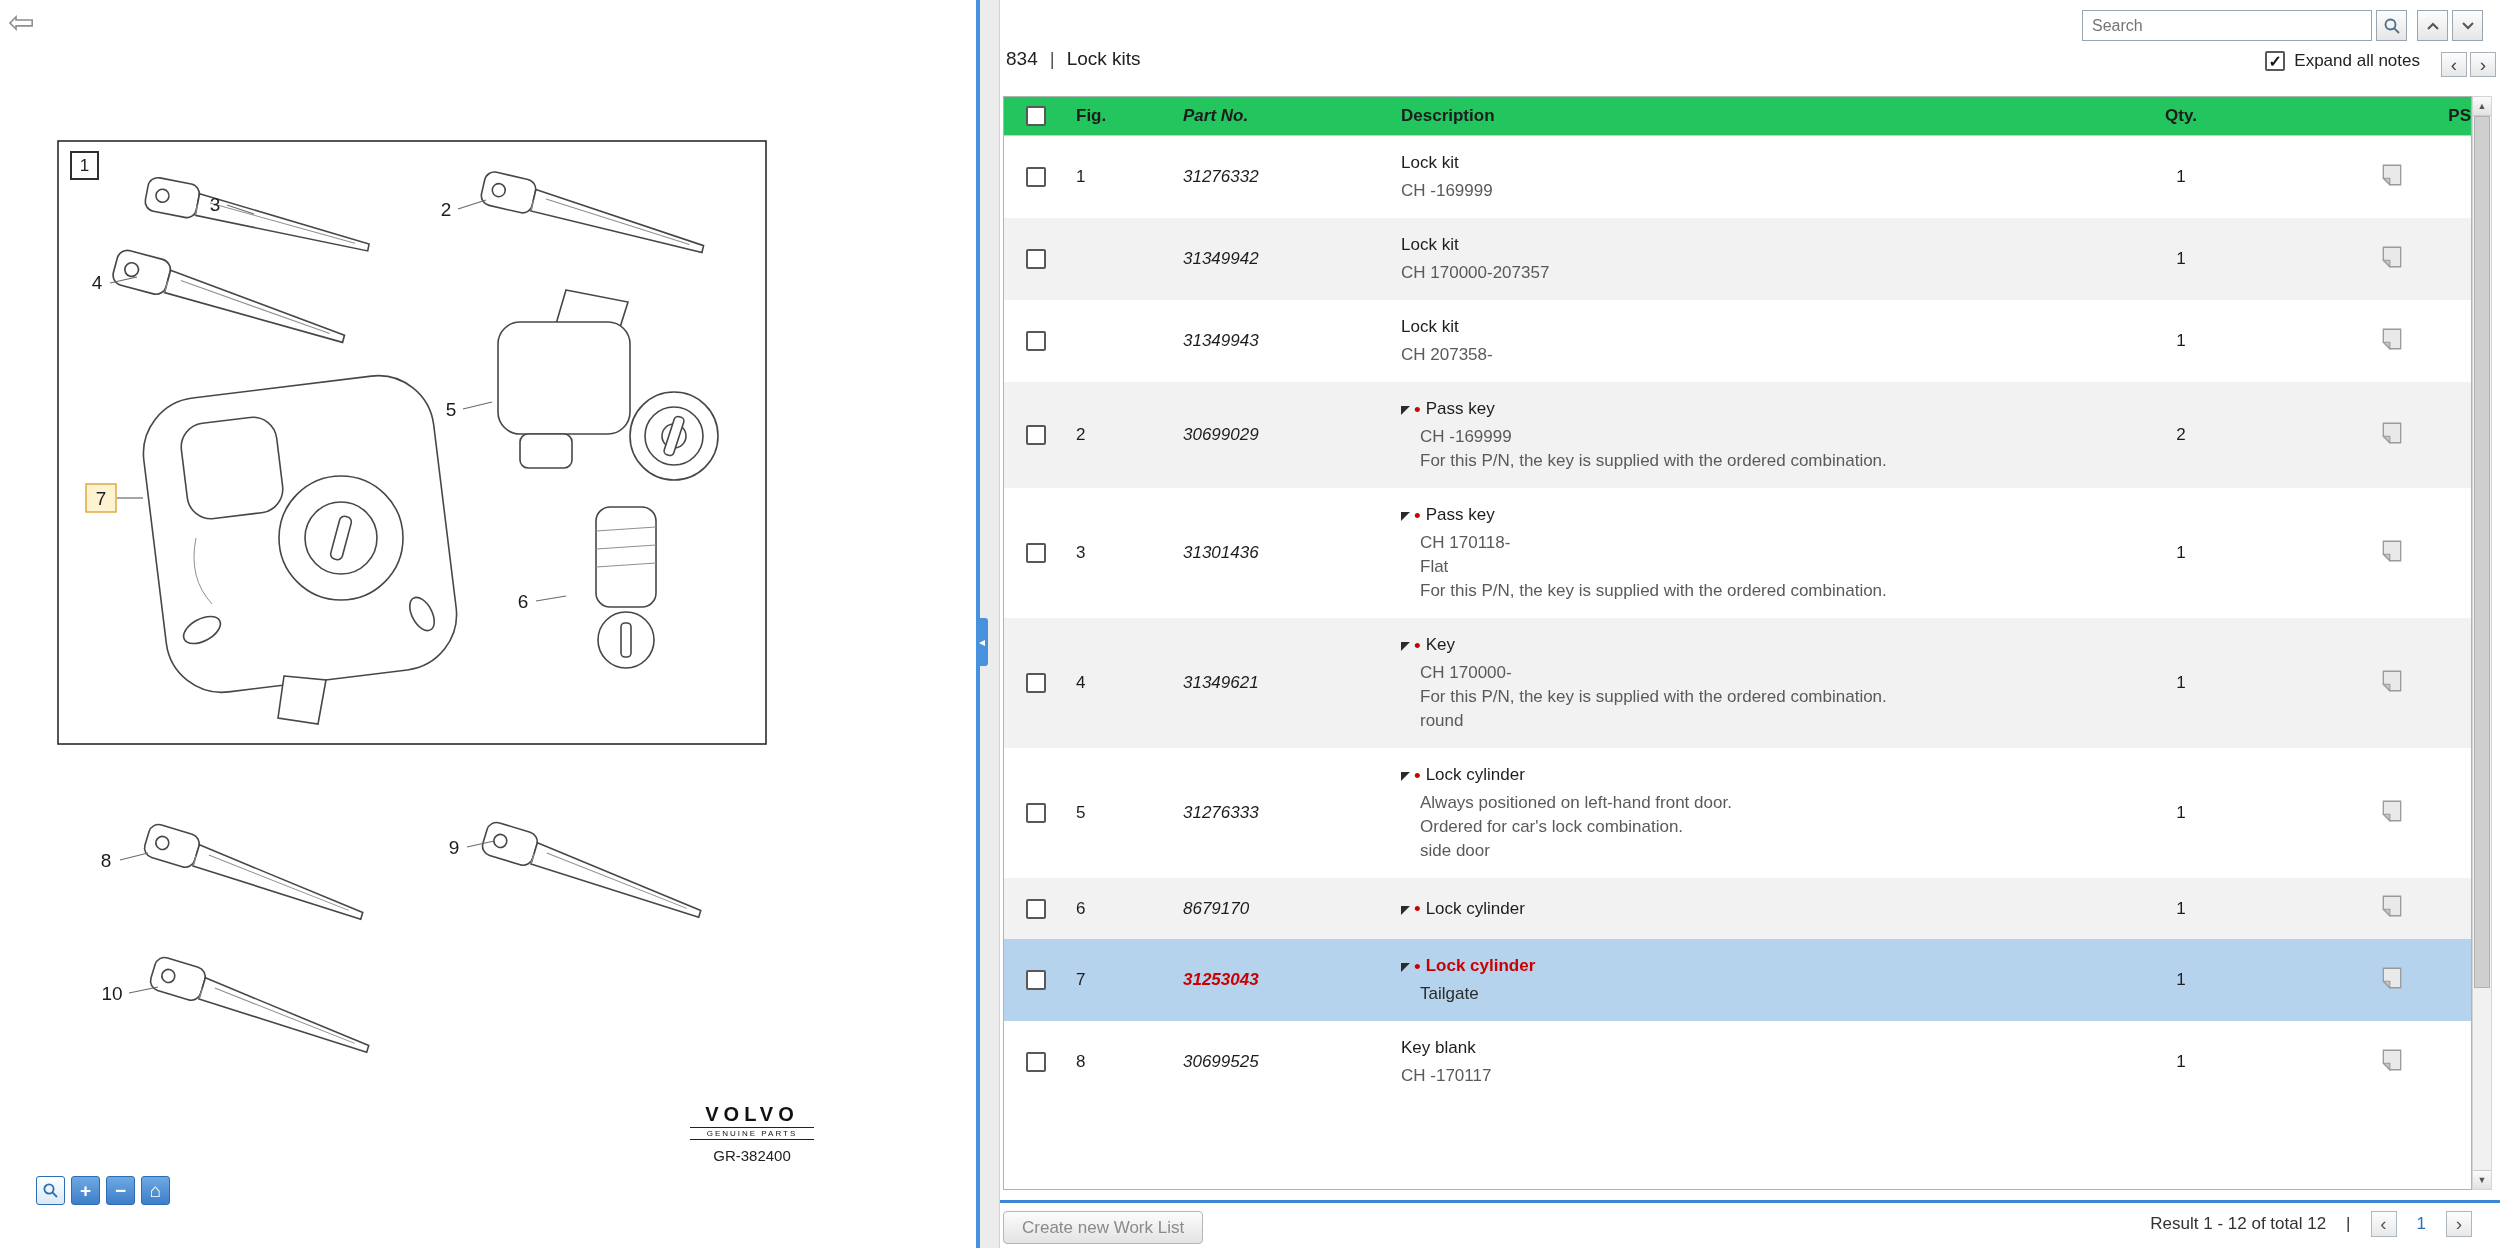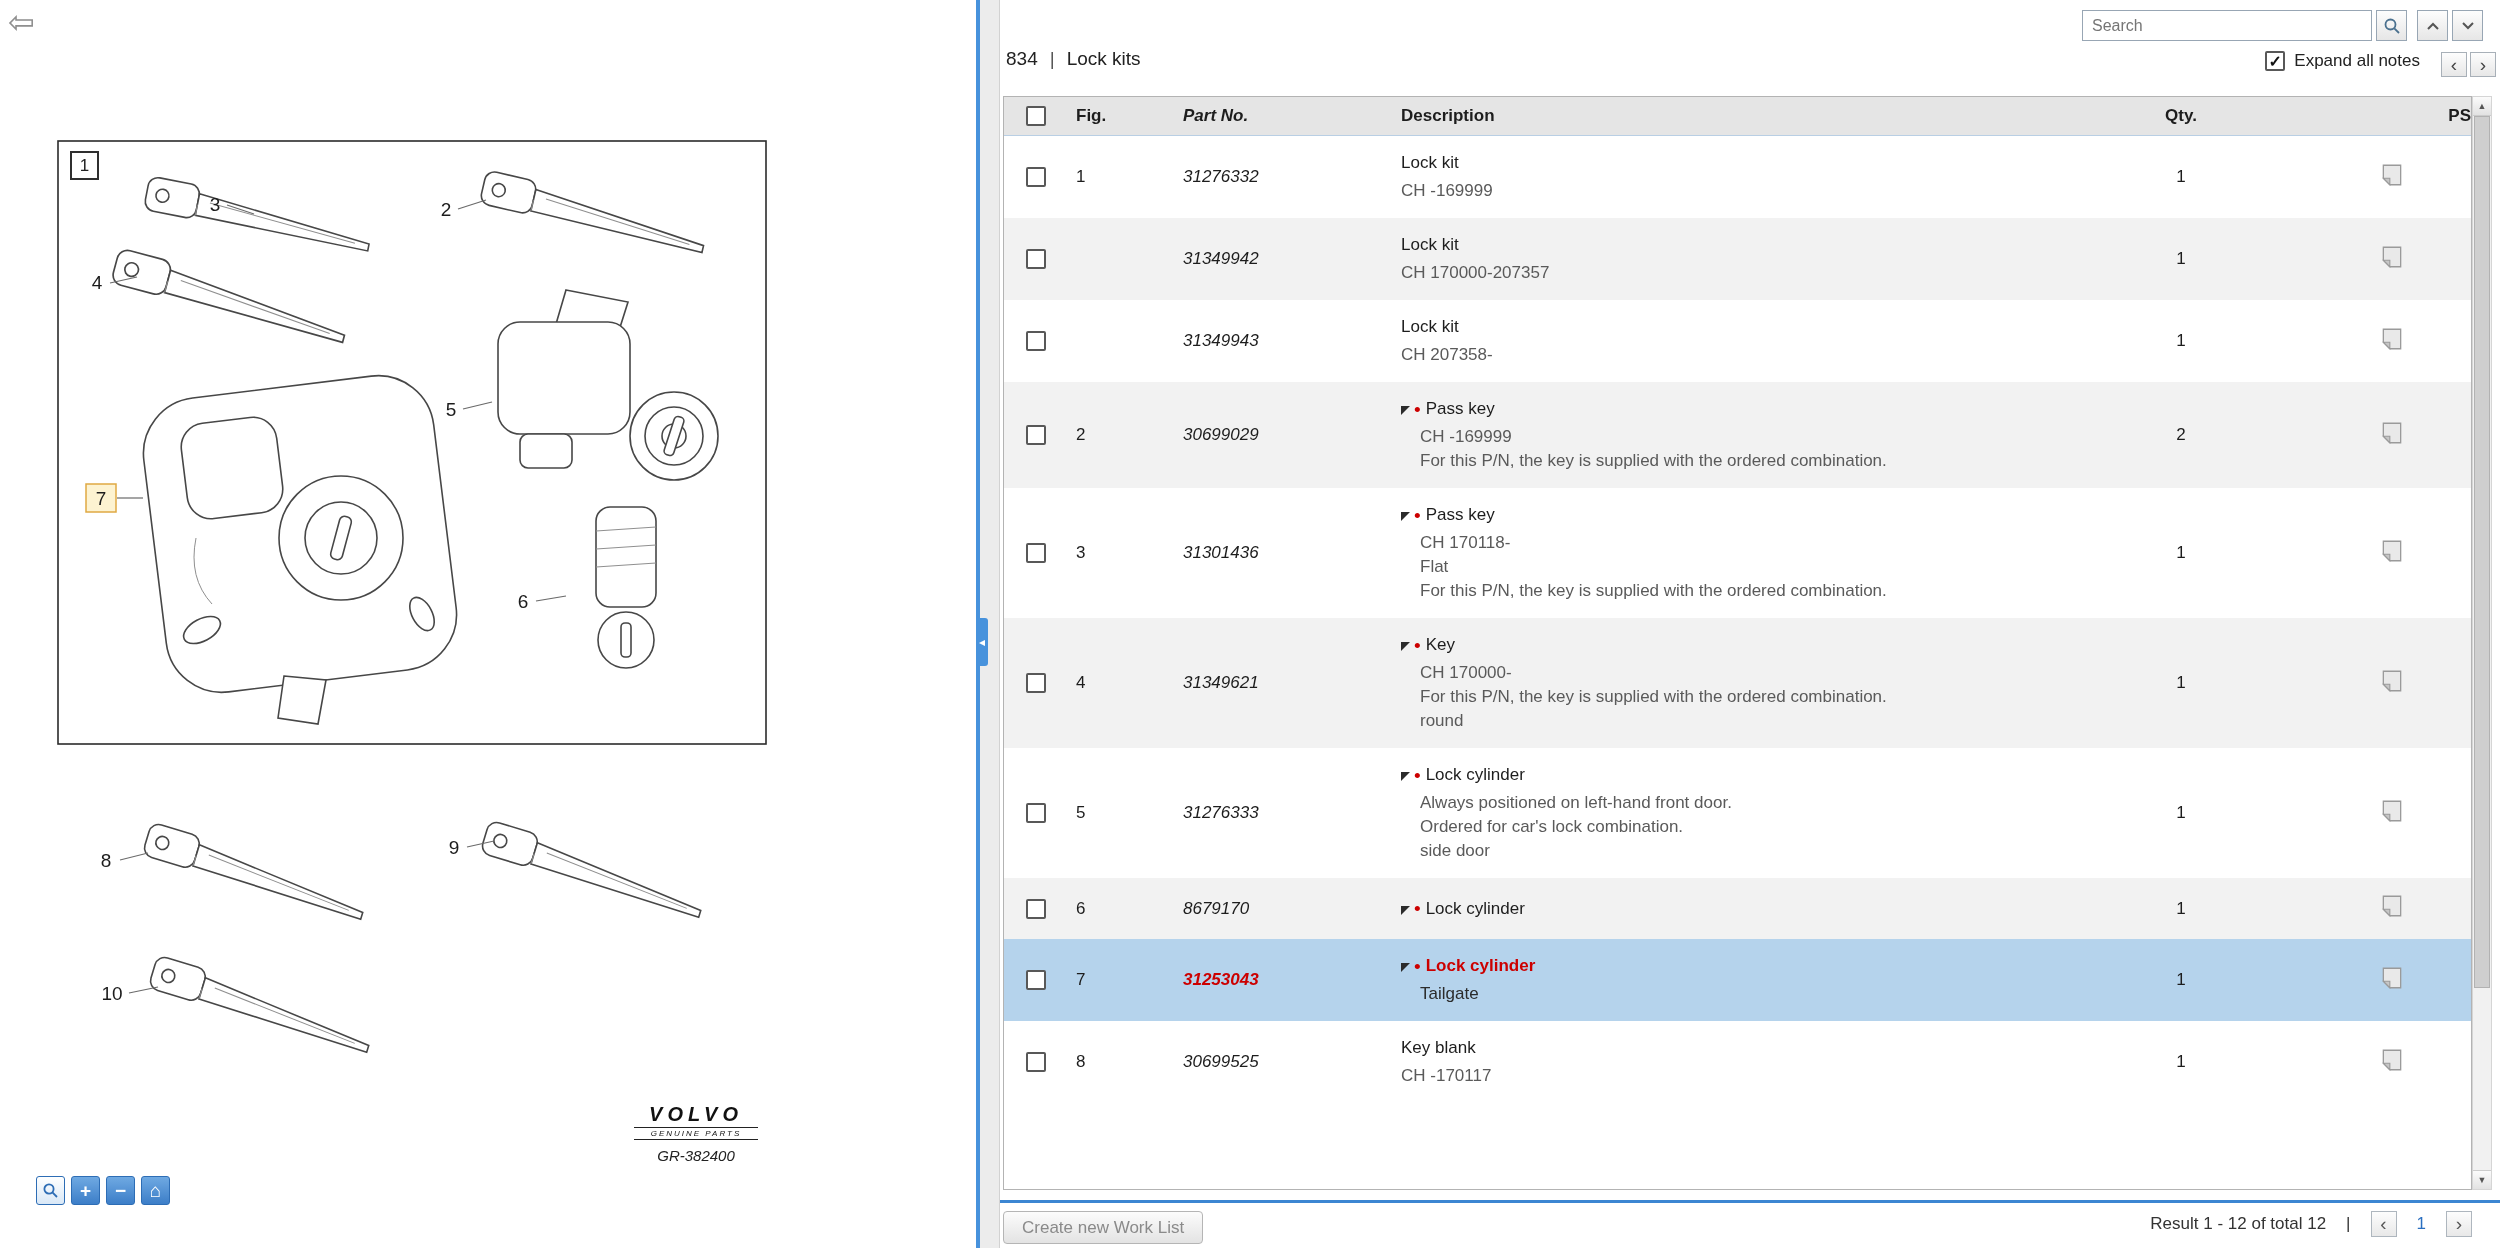--- a/index.html
+++ b/index.html
@@ -10,21 +10,21 @@
   .left-panel{position:absolute;left:0;top:0;width:976px;height:1248px;background:#fff;}
   .back-arrow{position:absolute;left:8px;top:6px;font-size:32px;color:#8f8f8f;cursor:pointer;line-height:1;}
   .diagram{position:absolute;left:0;top:0;}
   .pl{fill:#ffffff;stroke:#474747;stroke-width:1.6px;}
   .pl2{stroke:#8f8f8f;stroke-width:1px;fill:none;}
   .callout{font-size:19px;fill:#1c1c1c;text-anchor:middle;font-family:"Liberation Sans",sans-serif;}
   .leader{stroke:#6a6a6a;stroke-width:1.2px;}
   .hl-box{fill:#fdf3d1;stroke:#dfa943;stroke-width:1.5px;}
   .frame-label{position:absolute;left:70px;top:151px;width:25px;height:25px;border:2px solid #2f2f2f;
        background:#fff;display:flex;align-items:center;justify-content:center;font-size:17px;}
-  .brand{position:absolute;left:616px;top:1103px;width:160px;text-align:center;font-style:italic;}
+  .brand{position:absolute;left:672px;top:1103px;width:160px;text-align:center;}
   .brand-name{font-weight:bold;font-size:20px;letter-spacing:5px;color:#111;}
   .brand-sub{font-size:8px;letter-spacing:2px;color:#111;border-top:1px solid #222;border-bottom:1px solid #222;
        padding:1px 0;margin:1px 18px 0 18px;}
   .drawing-no{font-size:15px;color:#222;margin-top:7px;}
   .left-toolbar{position:absolute;left:36px;top:1176px;display:flex;gap:6px;}
   .tool-btn{width:29px;height:29px;border:1px solid #2d6db5;border-radius:3px;box-sizing:border-box;
        background:linear-gradient(#6fa9e2,#3c7ec8);color:#fff;font-size:19px;font-weight:bold;
        display:flex;align-items:center;justify-content:center;padding:0;cursor:pointer;}
   .tool-btn.light{background:linear-gradient(#feffff,#d9e8f7);}
 
@@ -49,21 +49,21 @@
   .notes-ctl{position:absolute;top:51px;right:80px;display:flex;align-items:center;gap:9px;font-size:17px;color:#222;}
   .checkbox{width:20px;height:20px;border:2px solid #585858;border-radius:2px;background:#fff;box-sizing:border-box;
        display:flex;align-items:center;justify-content:center;font-size:16px;font-weight:bold;color:#111;cursor:pointer;}
   .nav-btns{position:absolute;top:52px;right:4px;display:flex;gap:3px;}
   .nav-btn{width:26px;height:25px;border:1px solid #a8b0b8;background:linear-gradient(#fdfdfd,#e7e7e7);
        display:flex;align-items:center;justify-content:center;font-size:19px;color:#444;padding:0;cursor:pointer;}
 
   
   .table-wrap{position:absolute;left:3px;top:96px;width:1469px;height:1094px;border:1px solid #b3b3b3;
        box-sizing:border-box;background:#fff;overflow:hidden;}
-  .thead{display:flex;align-items:center;background:#e5e5e5;height:38px;font-weight:bold;font-size:17px;color:#1d1d1d;
+  .thead{display:flex;align-items:center;background:#22c55e;height:38px;font-weight:bold;font-size:17px;color:#1d1d1d;
        border-bottom:1px solid #b9cfe4;}
   .c-cb{width:57px;display:flex;justify-content:flex-start;padding-left:22px;box-sizing:border-box;flex-shrink:0;}
   .c-fig{width:100px;padding-left:15px;box-sizing:border-box;flex-shrink:0;}
   .c-part{width:230px;padding-left:22px;box-sizing:border-box;flex-shrink:0;font-style:italic;}
   .c-desc{flex:1;padding-left:10px;box-sizing:border-box;min-width:0;}
   .c-qty{width:120px;text-align:center;box-sizing:border-box;flex-shrink:0;}
   .c-ps{width:230px;box-sizing:border-box;flex-shrink:0;}
   .thead .c-ps{padding-left:52px;text-align:right;}
   .trow{display:flex;align-items:center;padding:15px 0;font-size:17px;color:#1d1d1d;}
   .trow.alt{background:#f2f2f2;}

